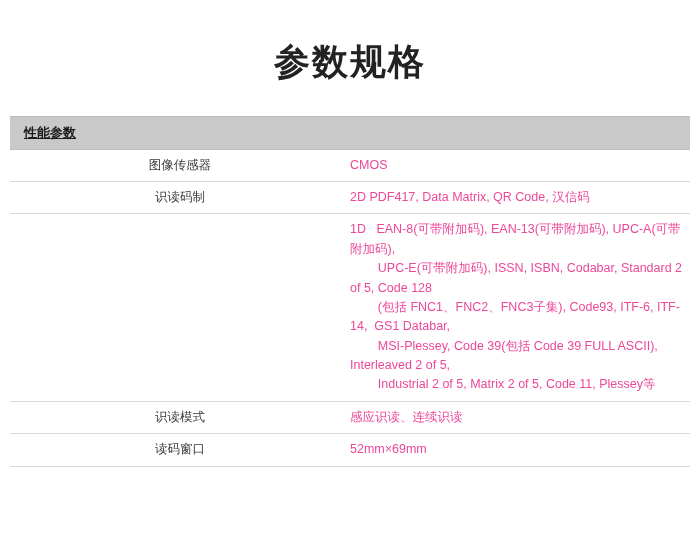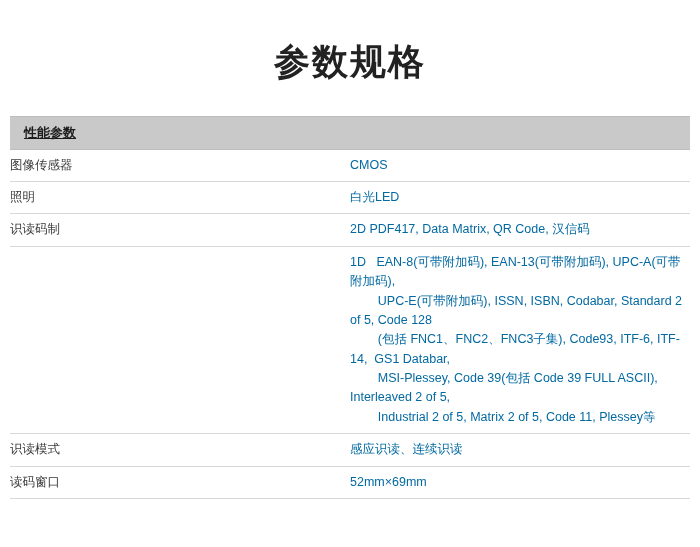--- a/index.html
+++ b/index.html
@@ -49,28 +49,28 @@
     color: #1c1c1c;
     font-weight: bold;
     font-size: 13px;
     padding: 6px 0 6px 14px;
     border-top: 1px solid #bdbdbd;
     border-bottom: 1px solid #bdbdbd;
     text-decoration: underline;
   }
   td.label {
     width: 188px;
-    text-align: left;
+    text-align: center;
     color: #3a3a3a;
     padding-left: 8px;
     padding-right: 8px;
   }
   td.value {
     padding-left: 10px;
-    color: #0369a1;
+    color: #ec4899;
   }
   .code-block {
     white-space: pre-wrap;
   }
 </style>
 </head>
 <body>
 
 <div class="page">
 
@@ -79,24 +79,20 @@
   <table class="spec">
     <tbody>
 
       <tr class="section-row">
         <td colspan="2">性能参数</td>
       </tr>
 
       <tr>
         <td class="label">图像传感器</td>
         <td class="value">CMOS</td>
-      </tr>
-      <tr>
-        <td class="label">照明</td>
-        <td class="value">白光LED</td>
       </tr>
       <tr>
         <td class="label">识读码制</td>
         <td class="value">2D   PDF417, Data Matrix, QR Code, 汉信码</td>
       </tr>
       <tr>
         <td class="label"></td>
         <td class="value code-block">1D   EAN-8(可带附加码), EAN-13(可带附加码), UPC-A(可带附加码),
         UPC-E(可带附加码), ISSN, ISBN, Codabar, Standard 2 of 5, Code 128
         (包括 FNC1、FNC2、FNC3子集), Code93, ITF-6, ITF-14,  GS1 Databar,

